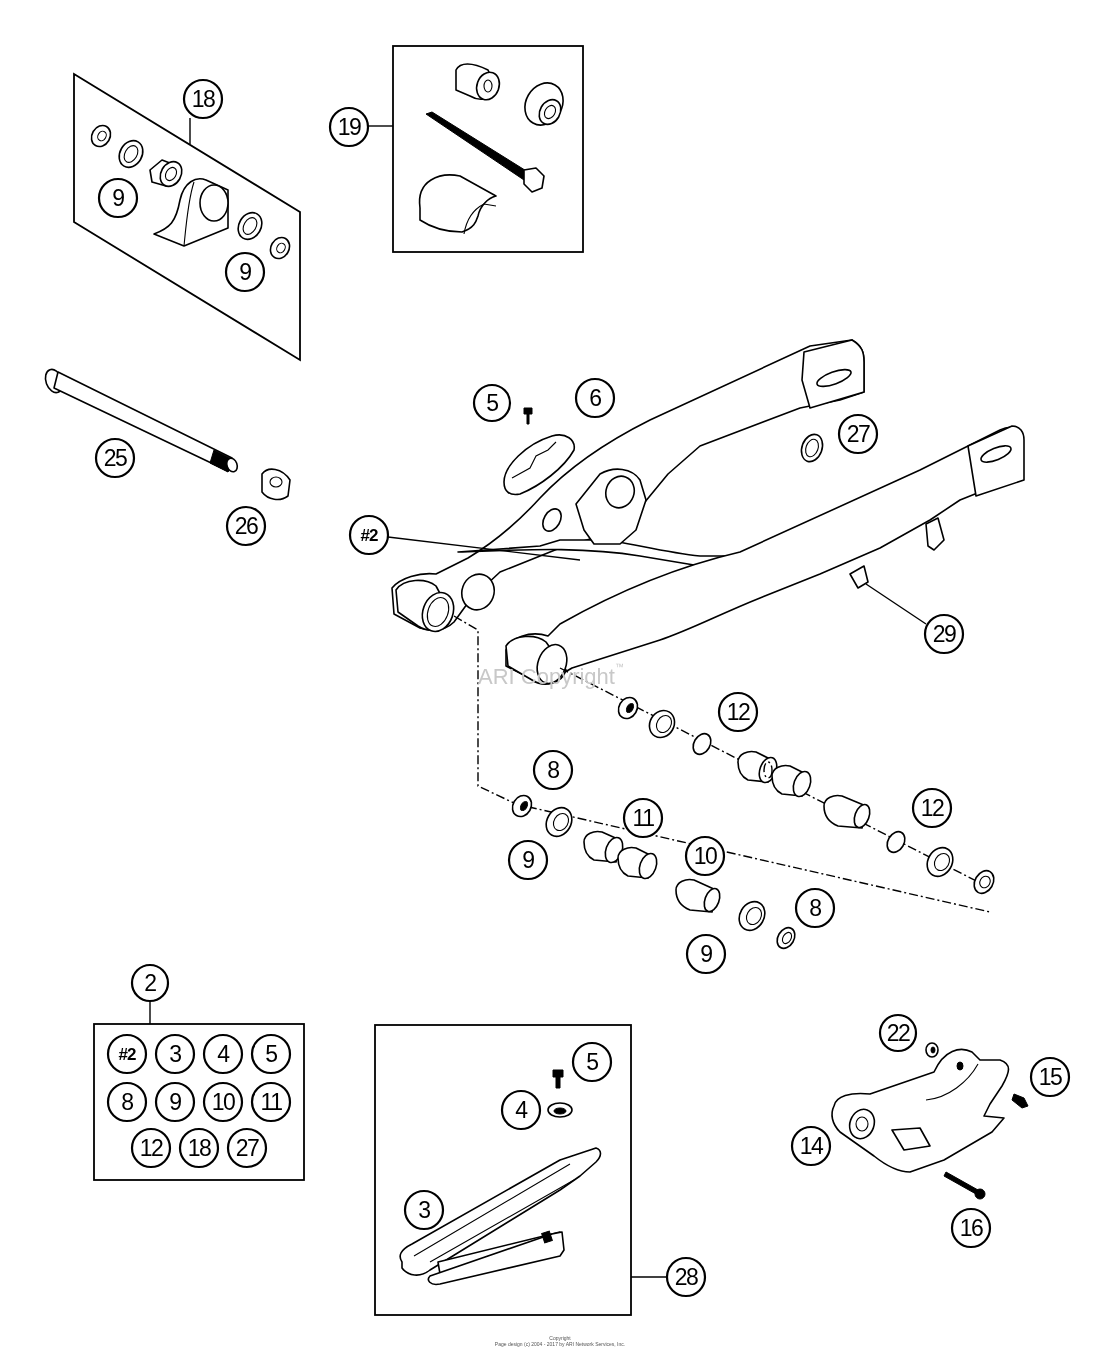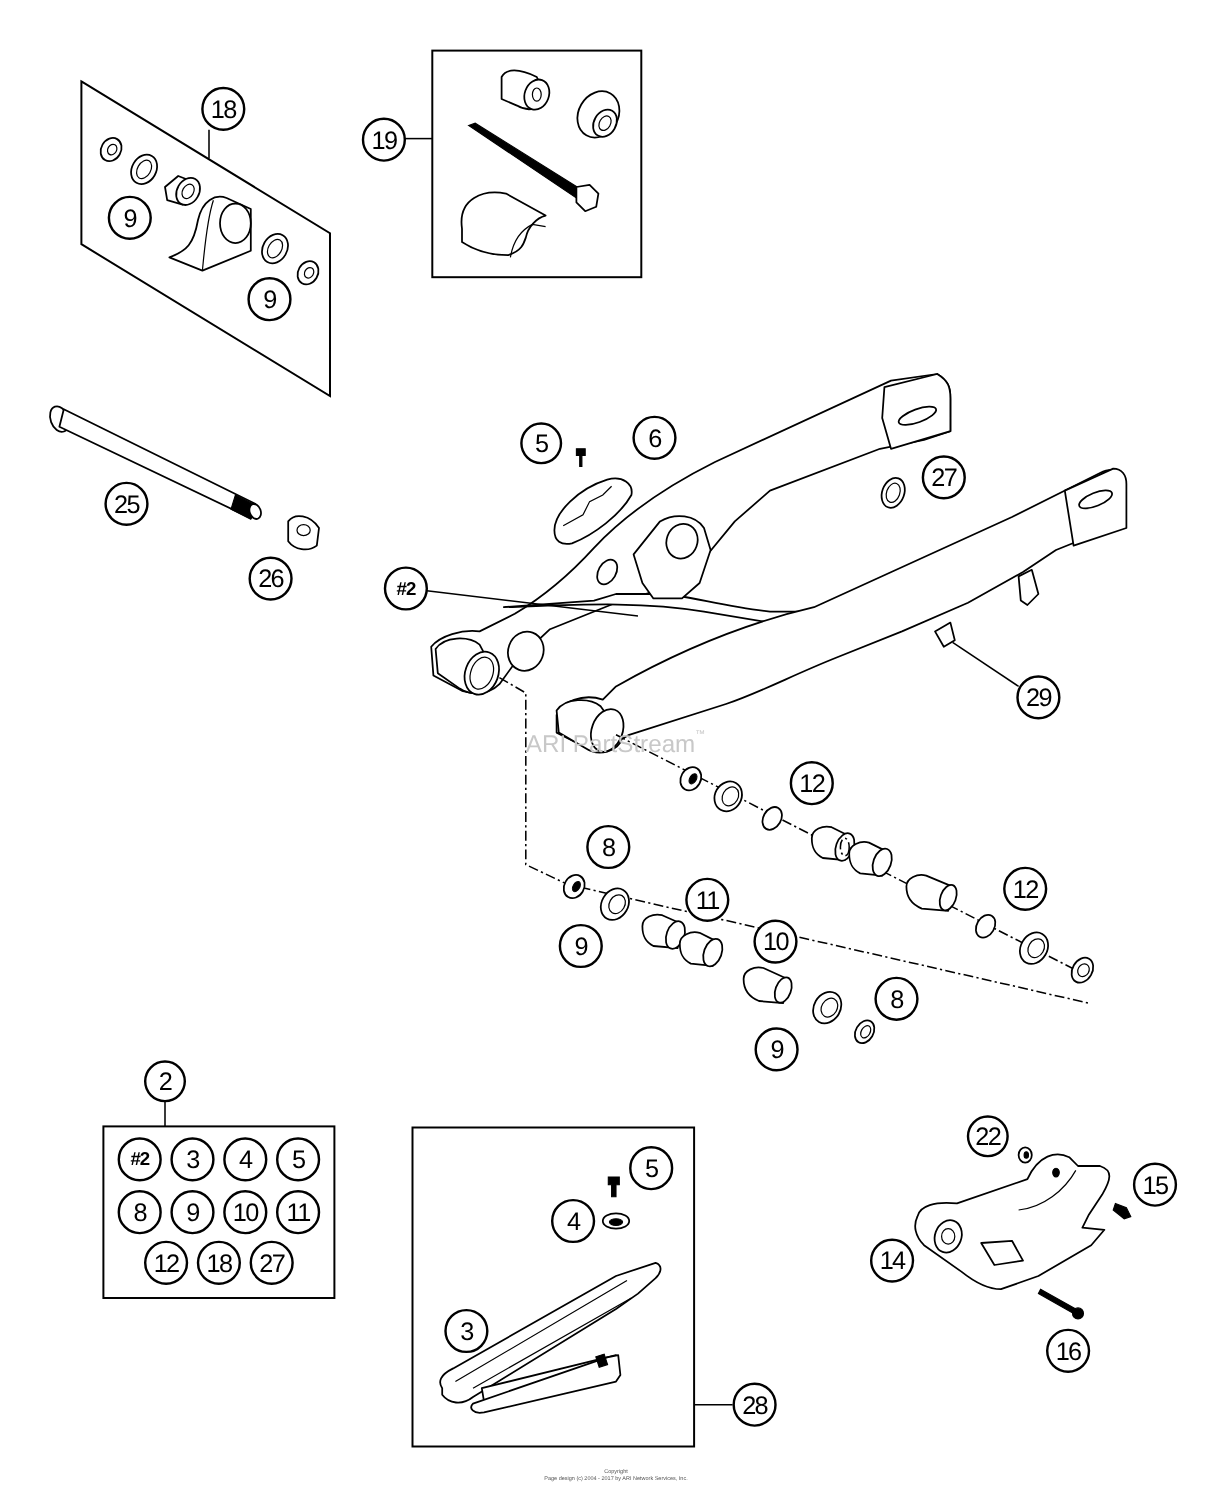--- a/index.html
+++ b/index.html
@@ -408,18 +408,18 @@
         <circle cx="199" cy="1148" r="19"></circle>
         <text x="199" y="1148">18</text>
       </g>
       <g class="callout">
         <circle cx="247" cy="1148" r="19"></circle>
         <text x="247" y="1148">27</text>
       </g>
     </g>
 </svg>
 
-<div class="watermark"><span>ARI PartStream</span><sup>™</sup></div>
+<div class="watermark"><span>ARI Copyright</span><sup>™</sup></div>
 
 <div class="footer">
   <div class="l1">Copyright</div>
   <div class="l2">Page design (c) 2004 - 2017 by ARI Network Services, Inc.</div>
 </div>
 
 </body></html>

